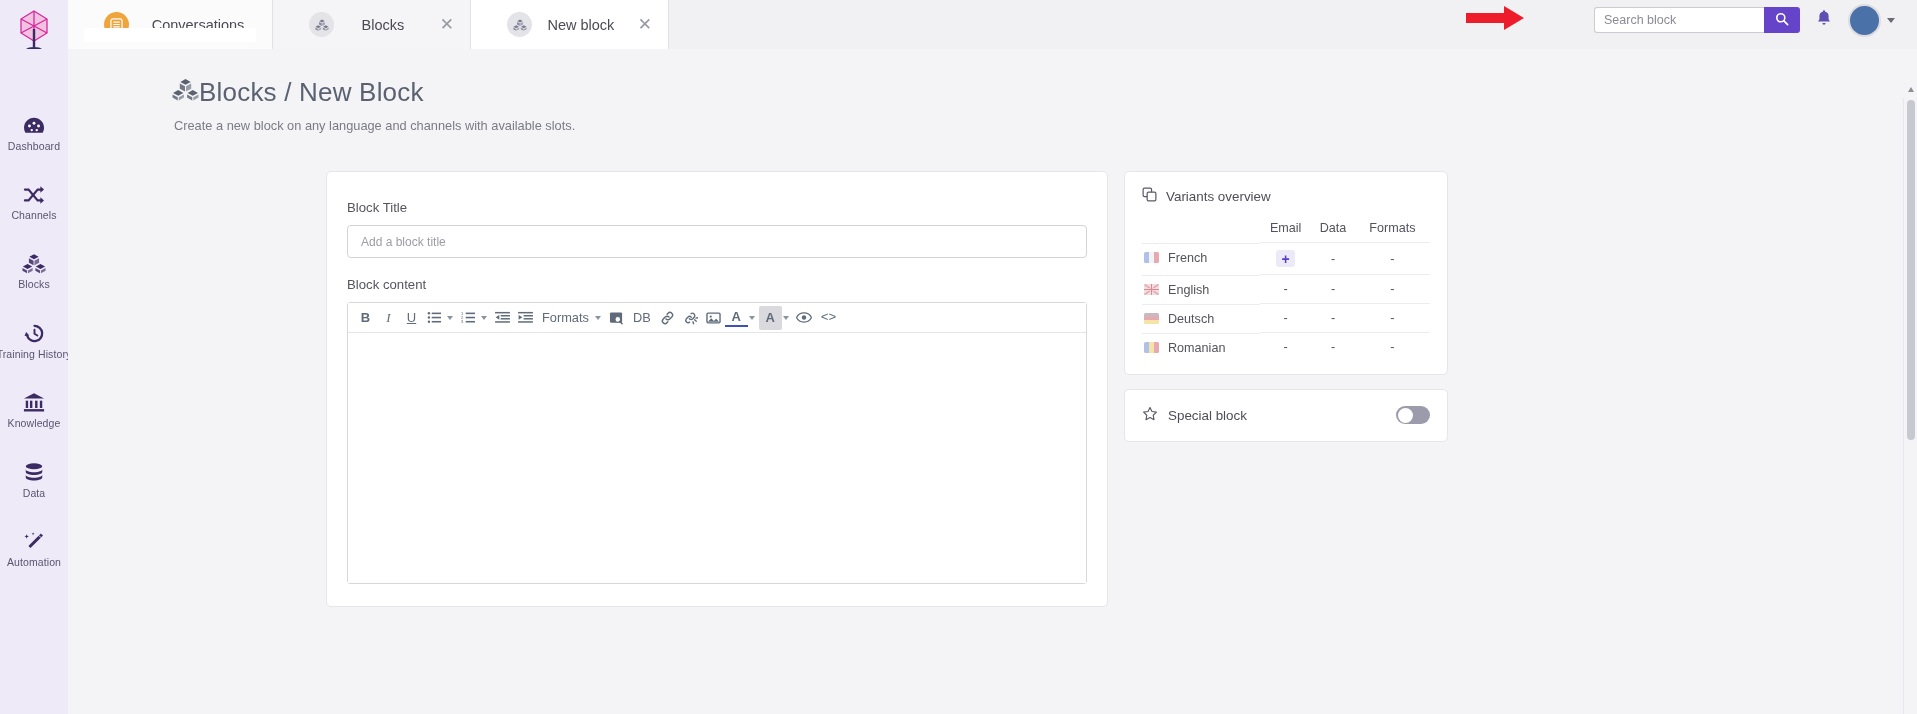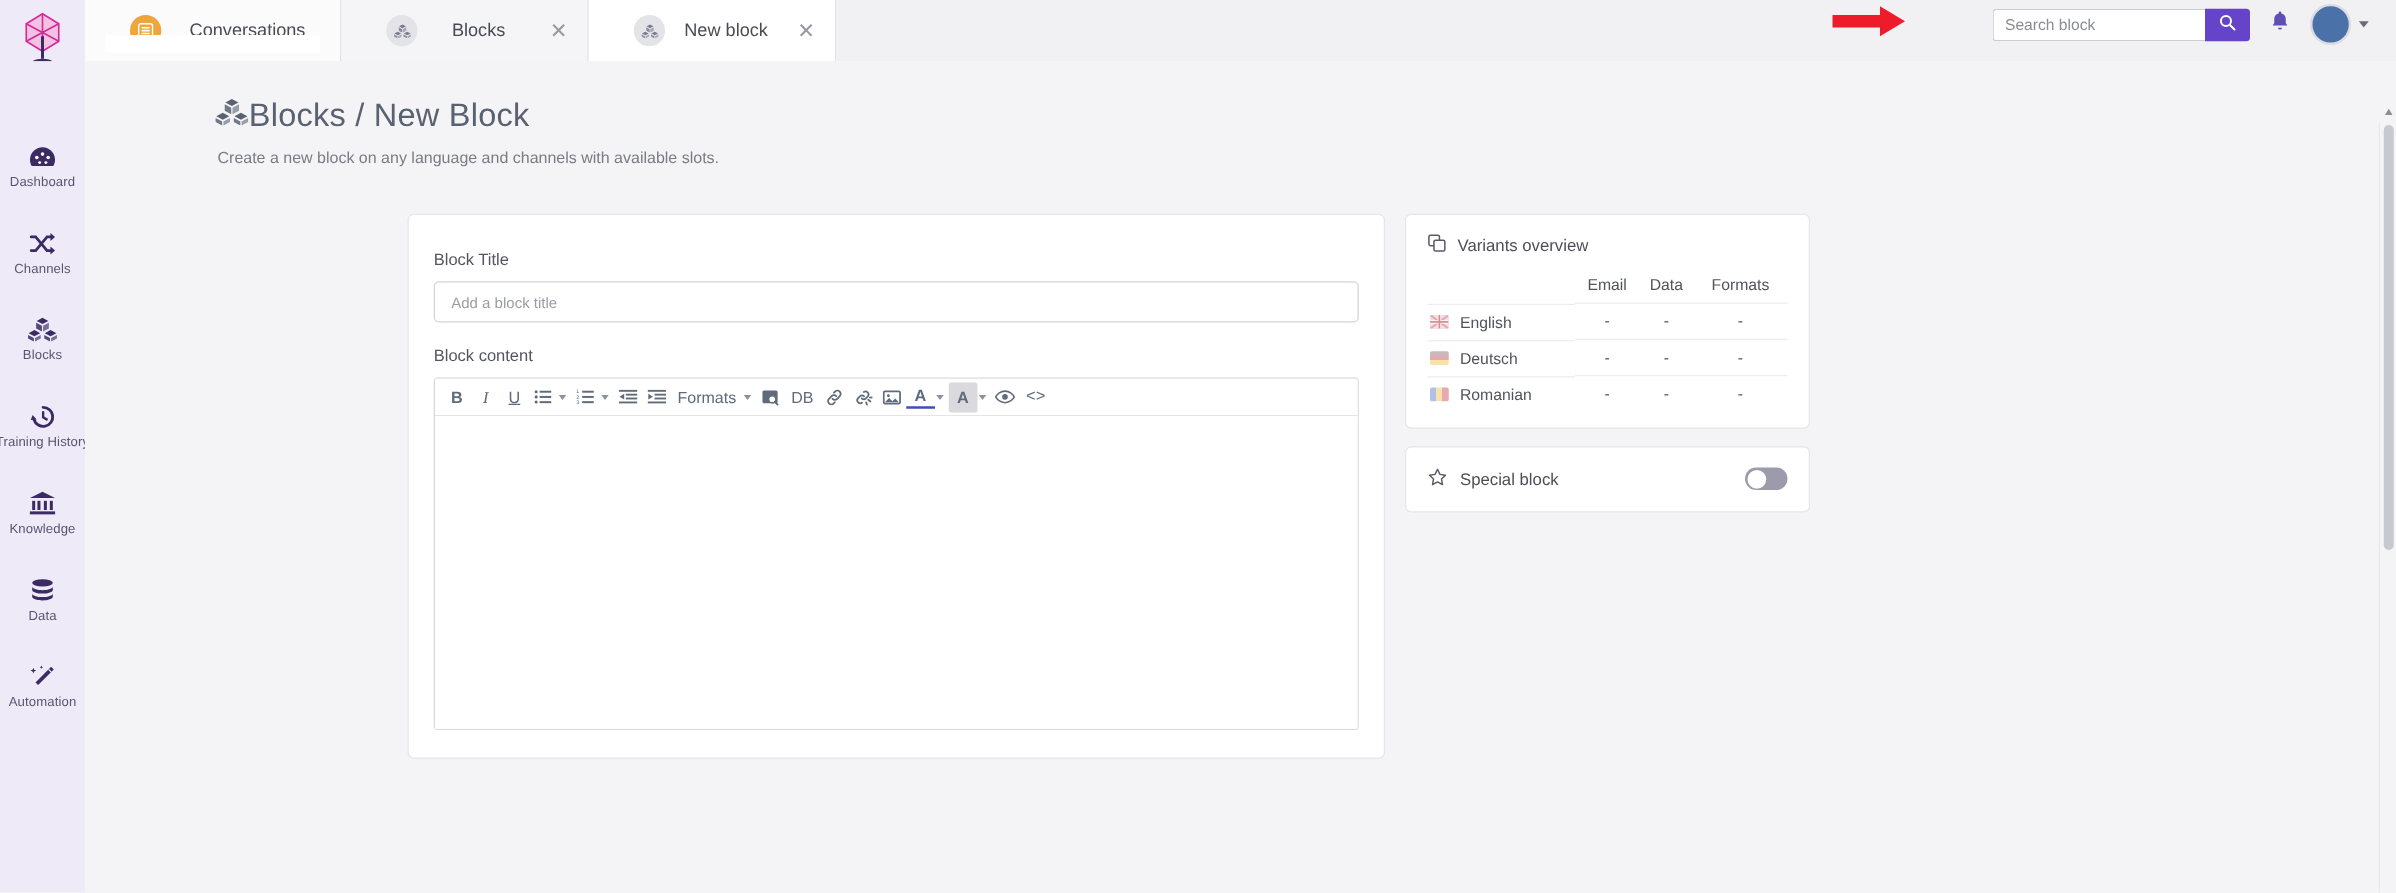--- a/index.html
+++ b/index.html
@@ -576,20 +576,31 @@
               <tr>
                 <th class="lang-col"></th>
                 <th>Email</th>
                 <th>Data</th>
                 <th>Formats</th>
               </tr>
             </thead>
             <tbody>
               <tr>
                 <td class="lang">
+                  <span class="flag" style="background:linear-gradient(to right,#b0c0e8 0 33%,#f3f3f7 33% 66%,#e8a8b0 66% 100%);"></span>
+                  <span>French</span>
+                </td>
+                <td>
+                  <span class="plus-btn">+</span>
+                </td>
+                <td class="dash">-</td>
+                <td class="dash">-</td>
+              </tr>
+              <tr>
+                <td class="lang">
                   <span class="flag" style="background:#f0dce0;position:relative;overflow:hidden;">
                     <svg width="15" height="11" viewBox="0 0 15 11" style="display:block">
                         <rect width="15" height="11" fill="#eedfe2"></rect>
                         <path d="M0 0l15 11M15 0L0 11" stroke="#e8a8b0" stroke-width="1.6"></path>
                         <path d="M7.5 0v11M0 5.5h15" stroke="#fff" stroke-width="2.6"></path>
                         <path d="M7.5 0v11M0 5.5h15" stroke="#d98b95" stroke-width="1.5"></path>
                       </svg>
                   </span>
                   <span>English</span>
                 </td>

